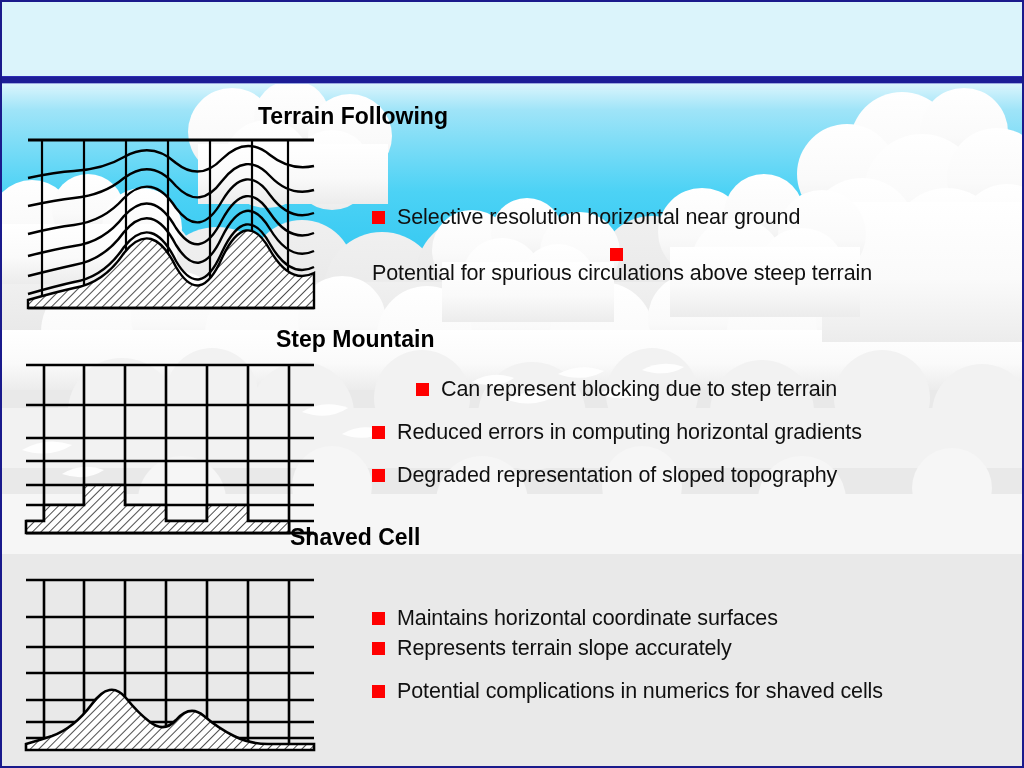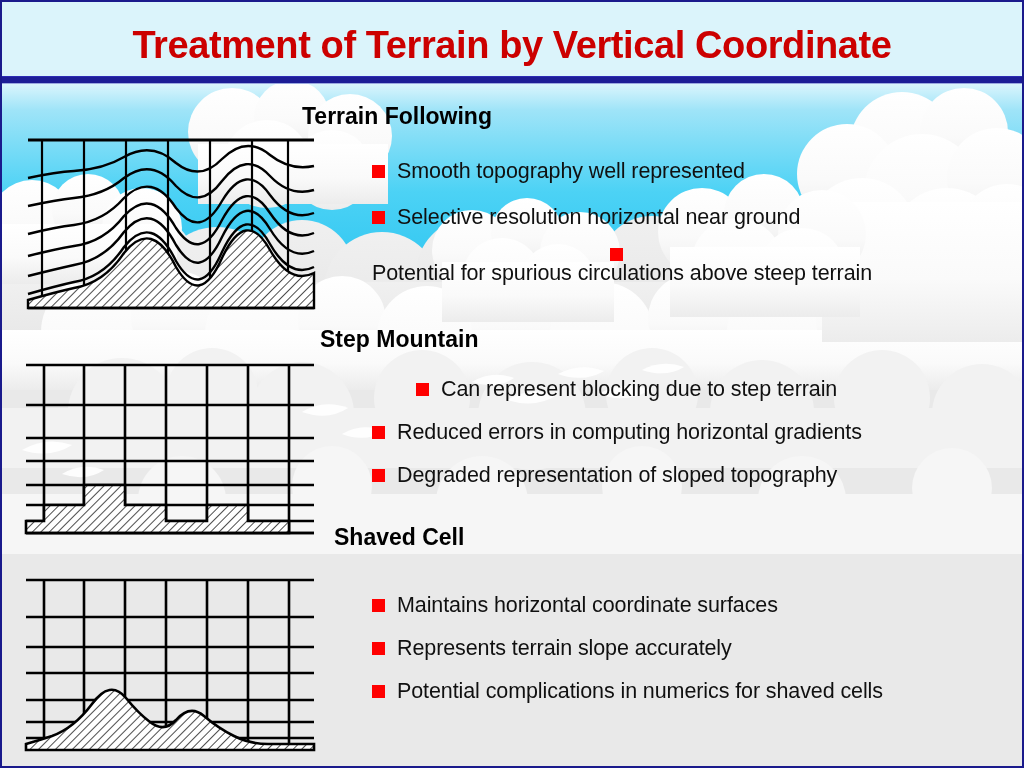--- a/index.html
+++ b/index.html
@@ -84,21 +84,20 @@
   #clouds { position: absolute; left:0; top:0; width:100%; height:100%; }
 
   
   .section-heading {
     position: absolute;
     font-size: 23px;
     font-weight: bold;
     color: #000000;
     white-space: nowrap;
     z-index: 30;
-    margin-left: 44px;
   }
   .bullet-row {
     position: absolute;
     display: flex;
     align-items: center;
     z-index: 30;
     white-space: nowrap;
   }
   .bullet-mark {
     width: 13px;
@@ -249,21 +248,20 @@
         <path d="M300 330 q22 -13 46 -4 q-20 13 -46 4 z"></path>
         <path d="M340 352 q20 -12 42 -3 q-18 12 -42 3 z"></path>
         <path d="M20 368 q24 -14 50 -5 q-22 14 -50 5 z"></path>
         <path d="M60 392 q20 -12 42 -4 q-18 12 -42 4 z"></path>
       </g>
     </svg>
   </div>
 
   <div id="title-band"></div>
   <div id="title-rule"></div>
-  <div id="slide-title">Treatment of Terrain by Vertical Coordinate</div>
 
   <div class="section-heading" style="left:256px; top:101px;">Terrain Following</div>
 
   <svg class="diagram" style="left:18px; top:132px;" width="300" height="180" viewBox="0 0 300 180">
 
     <line x1="8" y1="6" x2="294" y2="6" stroke="#000" stroke-width="3"></line>
 
     <g stroke="#000" stroke-width="2.2" fill="none">
       <path d="M22 6 L22 172"></path>
       <path d="M64 6 L64 172"></path>
@@ -286,24 +284,20 @@
     <defs>
       <pattern id="hatchA" patternUnits="userSpaceOnUse" width="6" height="6" patternTransform="rotate(45)">
         <rect width="6" height="6" fill="#ffffff"></rect>
         <line x1="0" y1="0" x2="0" y2="6" stroke="#000" stroke-width="1.4"></line>
       </pattern>
     </defs>
     <path d="M8 174 L8 166 q28 -8 46 -12 q30 -5 50 -35 q28 -35 52 14 q24 41 46 -9 q24 -51 48 -8 q20 35 44 23 L294 174 Z" fill="url(#hatchA)" stroke="#000" stroke-width="2.4"></path>
     <line x1="8" y1="174" x2="294" y2="174" stroke="#000" stroke-width="2.4"></line>
   </svg>
 
-  <div class="bullet-row" style="left:370px; top:157px;">
-    <span class="bullet-mark"></span>
-    <span class="bullet-text">Smooth topography well represented</span>
-  </div>
   <div class="bullet-row" style="left:370px; top:203px;">
     <span class="bullet-mark"></span>
     <span class="bullet-text">Selective resolution horizontal near ground</span>
   </div>
   <div class="bullet-row" style="left:370px; top:246px;flex-direction:column;">
     <span class="bullet-mark"></span>
     <span class="bullet-text">Potential for spurious circulations above steep terrain</span>
   </div>
 
   <div class="section-heading" style="left:274px; top:324px;">Step Mountain</div>
@@ -381,21 +375,21 @@
       <line x1="146" y1="8" x2="146" y2="176"></line>
       <line x1="187" y1="8" x2="187" y2="176"></line>
       <line x1="228" y1="8" x2="228" y2="176"></line>
       <line x1="269" y1="8" x2="269" y2="176"></line>
     </g>
 
     <path d="M6 178 L6 172 q14 -4 26 -8 q22 -8 40 -32 q18 -25 34 -6 q12 15 24 24 q14 11 26 -2 q14 -16 28 -4 q14 12 30 20 q16 8 34 8 q24 0 46 0 L294 178 Z" fill="url(#hatchC)" stroke="#000" stroke-width="2.6"></path>
     <line x1="6" y1="178" x2="294" y2="178" stroke="#000" stroke-width="2.2"></line>
   </svg>
 
-  <div class="bullet-row" style="left:370px; top:591px;">
+  <div class="bullet-row" style="left:370px; top:604px;">
     <span class="bullet-mark"></span>
     <span class="bullet-text">Maintains horizontal coordinate surfaces</span>
   </div>
   <div class="bullet-row" style="left:370px; top:634px;">
     <span class="bullet-mark"></span>
     <span class="bullet-text">Represents terrain slope accurately</span>
   </div>
   <div class="bullet-row" style="left:370px; top:677px;">
     <span class="bullet-mark"></span>
     <span class="bullet-text">Potential complications in numerics for shaved cells</span>

